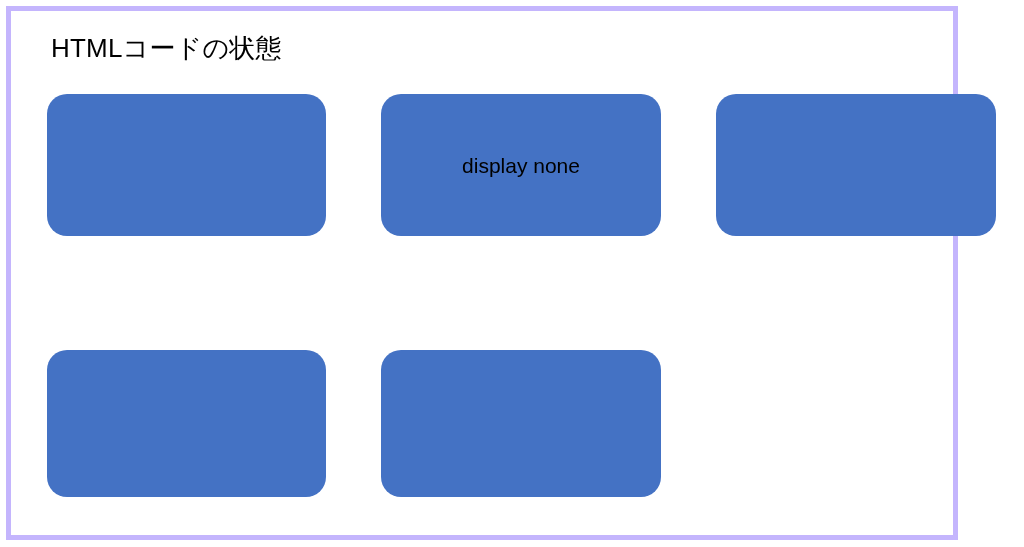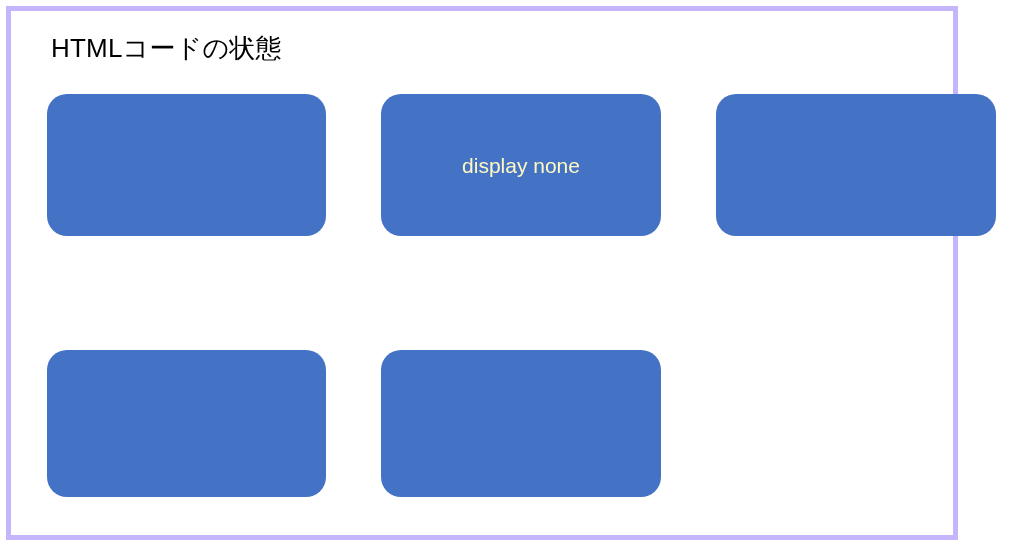--- a/index.html
+++ b/index.html
@@ -63,21 +63,21 @@
     box-sizing: border-box;
   }
 
   .blue-box .box-label {
     position: absolute;
     left: 0;
     right: 0;
     top: 50%;
     transform: translateY(-50%);
     text-align: center;
-    color: #fef9c3;
+    color: #000000;
     font-size: 21px;
     line-height: 25px;
     white-space: nowrap;
   }
 
   
   #code-box-1 { left: 36px;  top: 83px;  width: 279px; height: 142px; }
   #code-box-2 { left: 370px; top: 83px;  width: 280px; height: 142px; }
   #code-box-3 { left: 705px; top: 83px;  width: 280px; height: 142px; }
 

